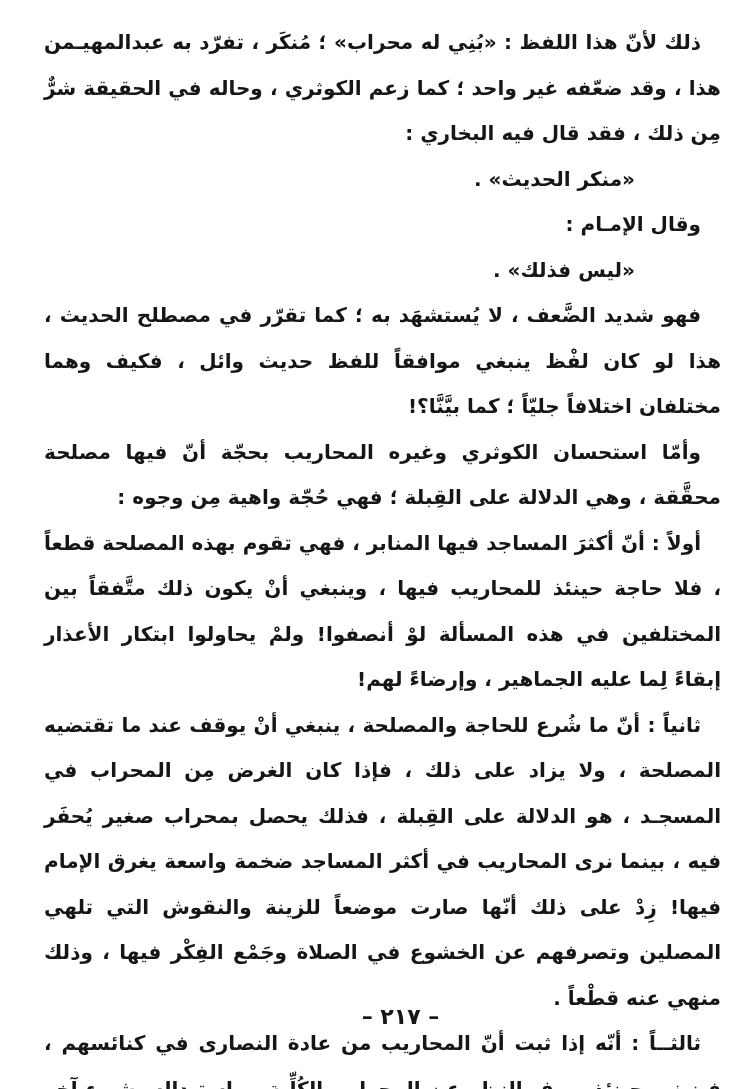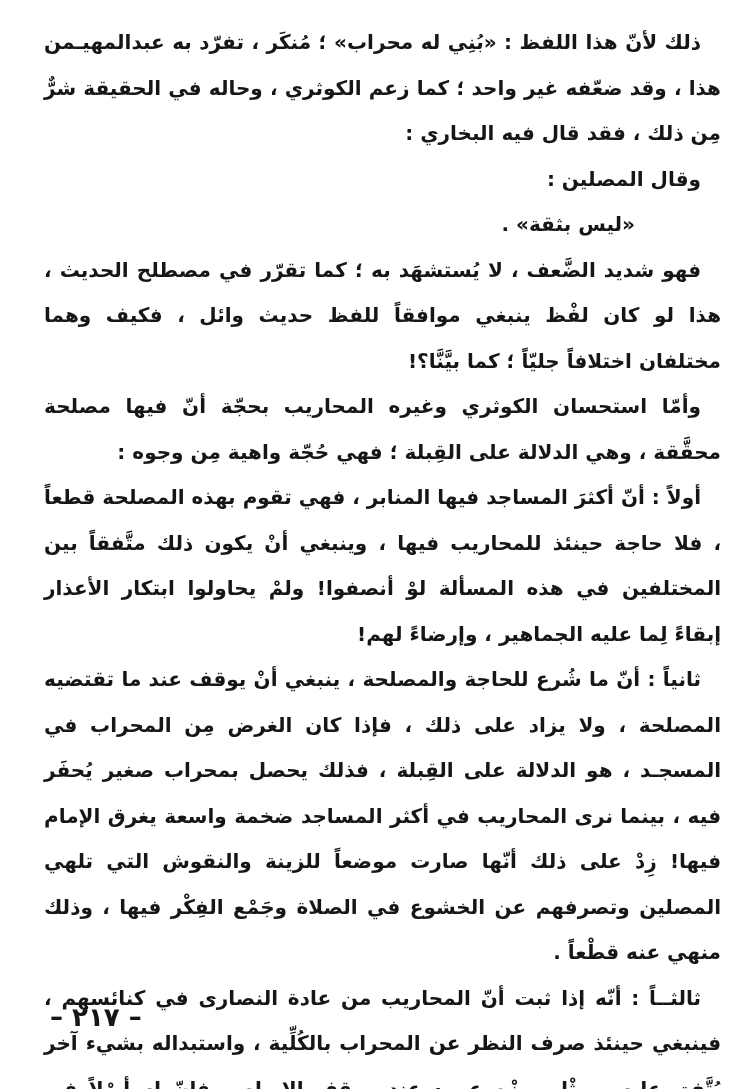--- a/index.html
+++ b/index.html
@@ -39,41 +39,42 @@
   p.quote-line {
     text-indent: 0;
     margin-right: 86px; 
     text-align: right;
   }
   .page-number {
     position: absolute;
     bottom: 60px;
     left: 0;
     right: 0;
-    text-align: left;
+    text-align: center;
     direction: rtl;
     color: #161616;
     font-weight: 700;
-    font-size: 26px;
+    font-size: 22px;
     line-height: 24px;
     padding-left: 40px;
   }
 </style>
 </head>
 <body>
 
 <div class="page">
 
   <main class="text-block">
     <p class="body-para">ذلك لأنّ هذا اللفظ : «بُنِي له محراب» ؛ مُنكَر ، تفرّد به عبدالمهيـمن هذا ، وقد ضعّفه غير واحد ؛ كما زعم الكوثري ، وحاله في الحقيقة شرٌّ مِن ذلك ، فقد قال فيه البخاري :</p>
 
+    <p class="quote-line">«منكر الحديث» .</p>
 
-    <p class="body-para">وقال المصلين :</p>
+    <p class="body-para">وقال الإمـام :</p>
 
-    <p class="quote-line">«ليس بثقة» .</p>
+    <p class="quote-line">«ليس فذلك» .</p>
 
     <p class="body-para">فهو شديد الضَّعف ، لا يُستشهَد به ؛ كما تقرّر في مصطلح الحديث ، هذا لو كان لفْظ ينبغي موافقاً للفظ حديث وائل ، فكيف وهما مختلفان اختلافاً جليّاً ؛ كما بيَّنَّا؟!</p>
 
     <p class="body-para">وأمّا استحسان الكوثري وغيره المحاريب بحجّة أنّ فيها مصلحة محقَّقة ، وهي الدلالة على القِبلة ؛ فهي حُجّة واهية مِن وجوه :</p>
 
     <p class="body-para">أولاً : أنّ أكثرَ المساجد فيها المنابر ، فهي تقوم بهذه المصلحة قطعاً ، فلا حاجة حينئذ للمحاريب فيها ، وينبغي أنْ يكون ذلك متَّفقاً بين المختلفين في هذه المسألة لوْ أنصفوا! ولمْ يحاولوا ابتكار الأعذار إبقاءً لِما عليه الجماهير ، وإرضاءً لهم!</p>
 
     <p class="body-para">ثانياً : أنّ ما شُرع للحاجة والمصلحة ، ينبغي أنْ يوقف عند ما تقتضيه المصلحة ، ولا يزاد على ذلك ، فإذا كان الغرض مِن المحراب في المسجـد ، هو الدلالة على القِبلة ، فذلك يحصل بمحراب صغير يُحفَر فيه ، بينما نرى المحاريب في أكثر المساجد ضخمة واسعة يغرق الإمام فيها! زِدْ على ذلك أنّها صارت موضعاً للزينة والنقوش التي تلهي المصلين وتصرفهم عن الخشوع في الصلاة وجَمْع الفِكْر فيها ، وذلك منهي عنه قطْعاً .</p>
 
     <p class="body-para">ثالثــاً : أنّه إذا ثبت أنّ المحاريب من عادة النصارى في كنائسهم ، فينبغي حينئذ صرف النظر عن المحراب بالكُلِّية ، واستبداله بشيء آخر يُتَّفق عليه ، مِثْل وضْع عمود عند موقف الإمـام ، فإنّ له أصْلاً في السنّة ، فقدْ أخرج الطبـراني في «الكبيـر»</p>

